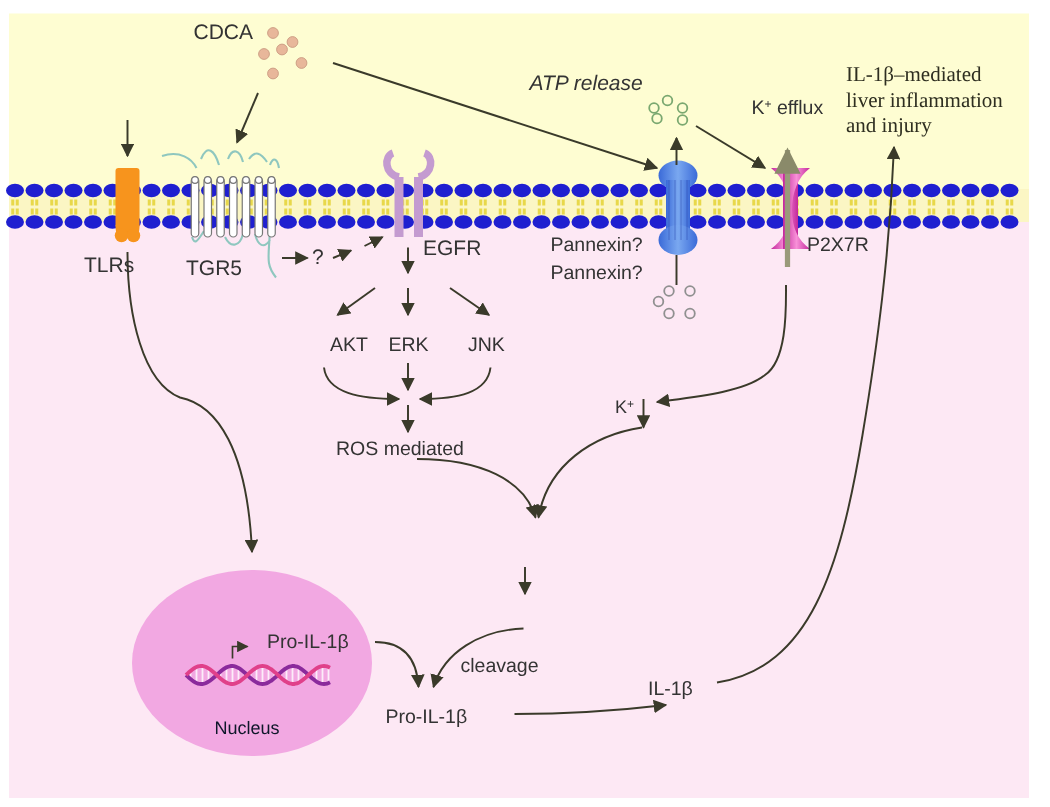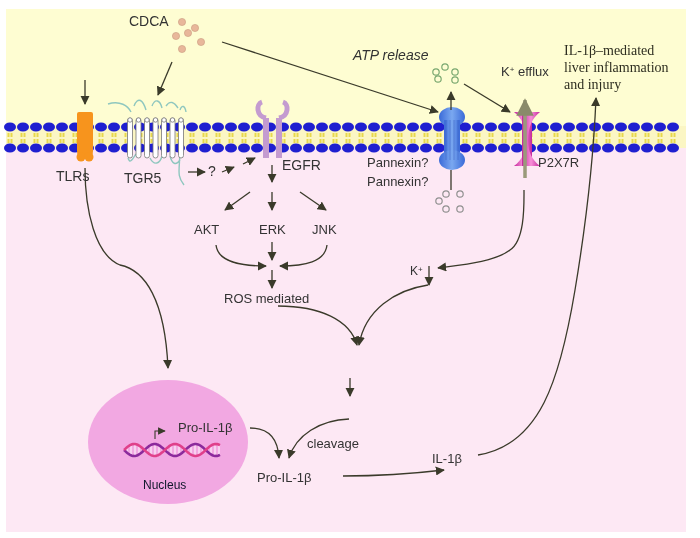--- a/index.html
+++ b/index.html
@@ -494,21 +494,21 @@
   
   <div class="lbl" style="left:56px;top:155px;font-size:14px;margin-top:14px;">TLRs</div>
   <div class="lbl" style="left:124px;top:171px;font-size:14px;">TGR5</div>
   <div class="lbl" style="left:208px;top:164px;font-size:14px;">?</div>
   <div class="lbl" style="left:282px;top:158px;font-size:14px;">EGFR</div>
   <div class="lbl" style="left:367px;top:155px;font-size:13px;">Pannexin?</div>
   <div class="lbl" style="left:367px;top:174px;font-size:13px;">Pannexin?</div>
   <div class="lbl" style="left:538px;top:155px;font-size:13px;">P2X7R</div>
 
   
-  <div class="lbl" style="left:194px;top:222px;font-size:13px;">AKT</div>
+  <div class="lbl" style="left:220px;top:222px;font-size:13px;">AKT</div>
   <div class="lbl" style="left:259px;top:222px;font-size:13px;">ERK</div>
   <div class="lbl" style="left:312px;top:222px;font-size:13px;">JNK</div>
   <div class="lbl" style="left:224px;top:291px;font-size:13px;">ROS mediated</div>
   <div class="lbl" style="left:410px;top:264px;font-size:12px;"><span>K</span><sup>+</sup></div>
   <div class="lbl" style="left:307px;top:436px;font-size:13px;">cleavage</div>
   <div class="lbl" style="left:257px;top:470px;font-size:13px;">Pro-IL-1β</div>
   <div class="lbl" style="left:432px;top:451px;font-size:13px;">IL-1β</div>
 
   
   <div class="lbl" style="left:178px;top:420px;font-size:13px;">Pro-IL-1β</div>

